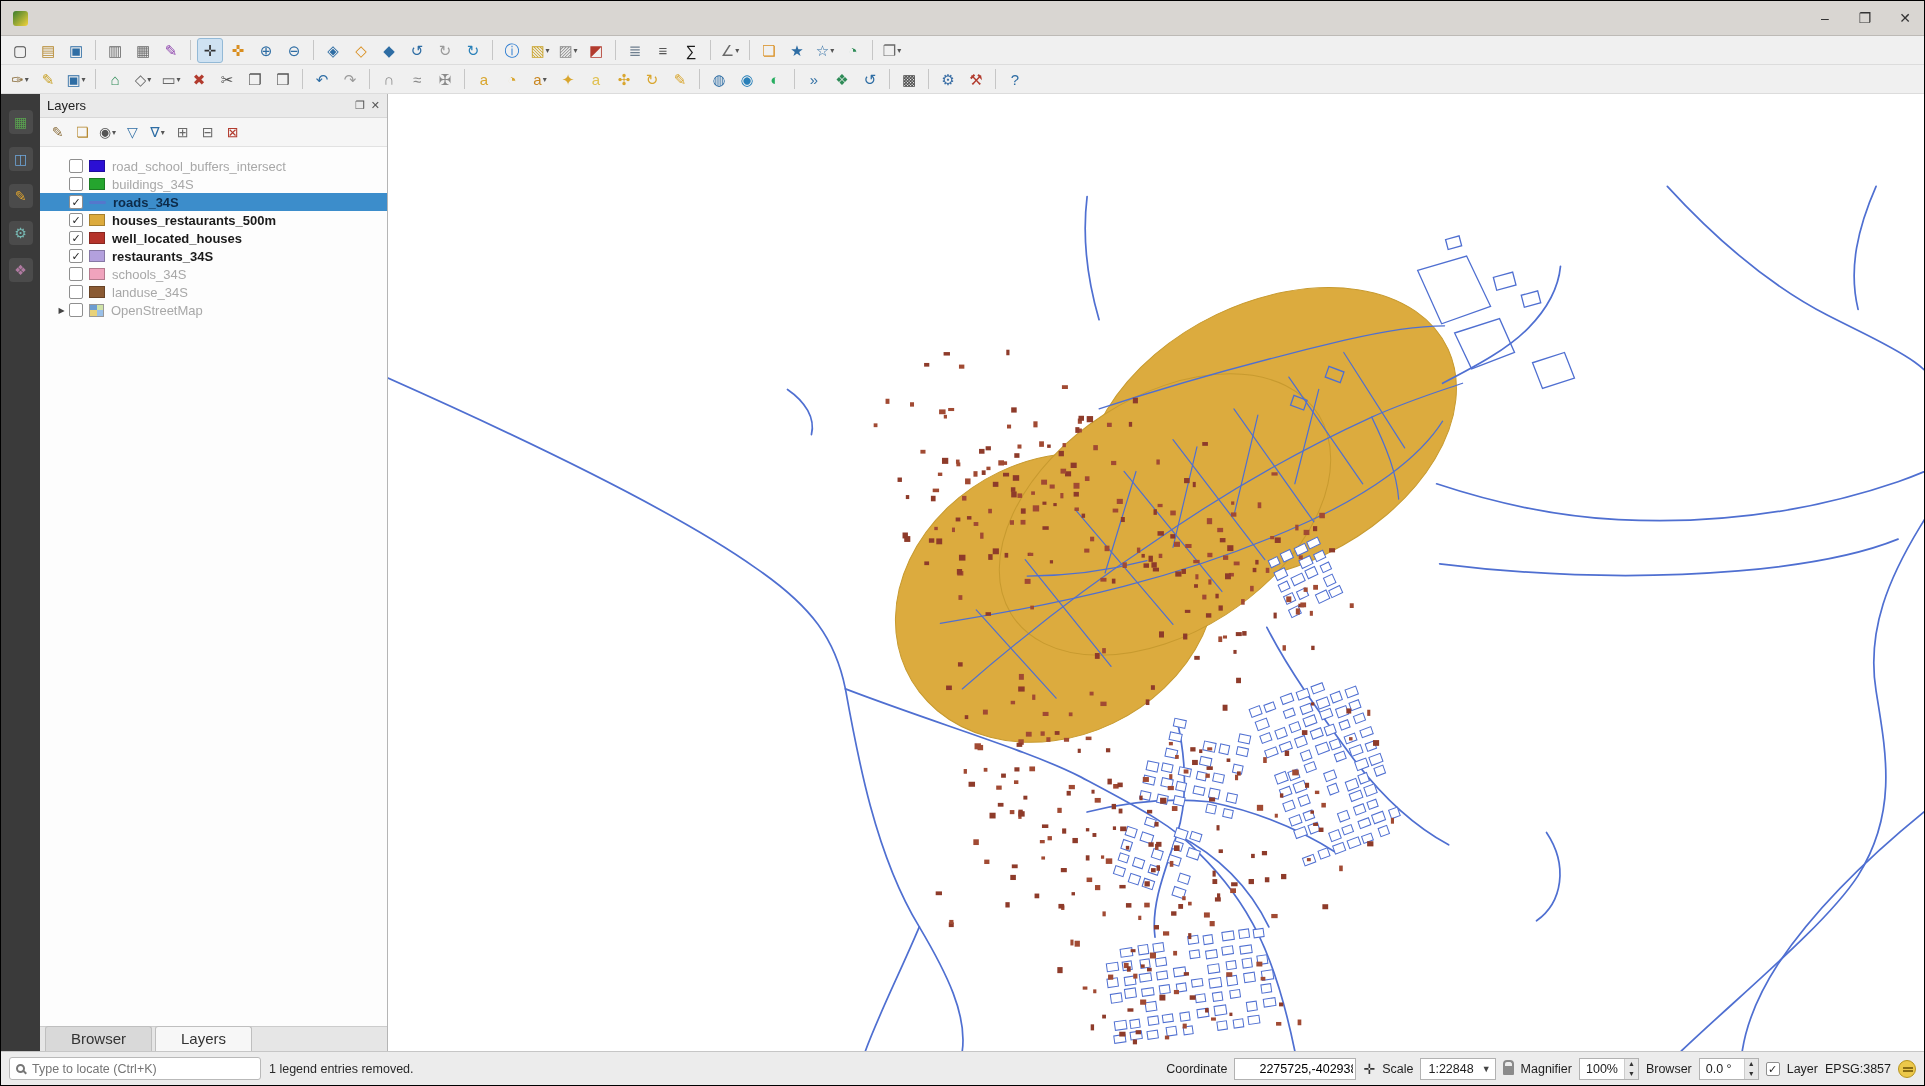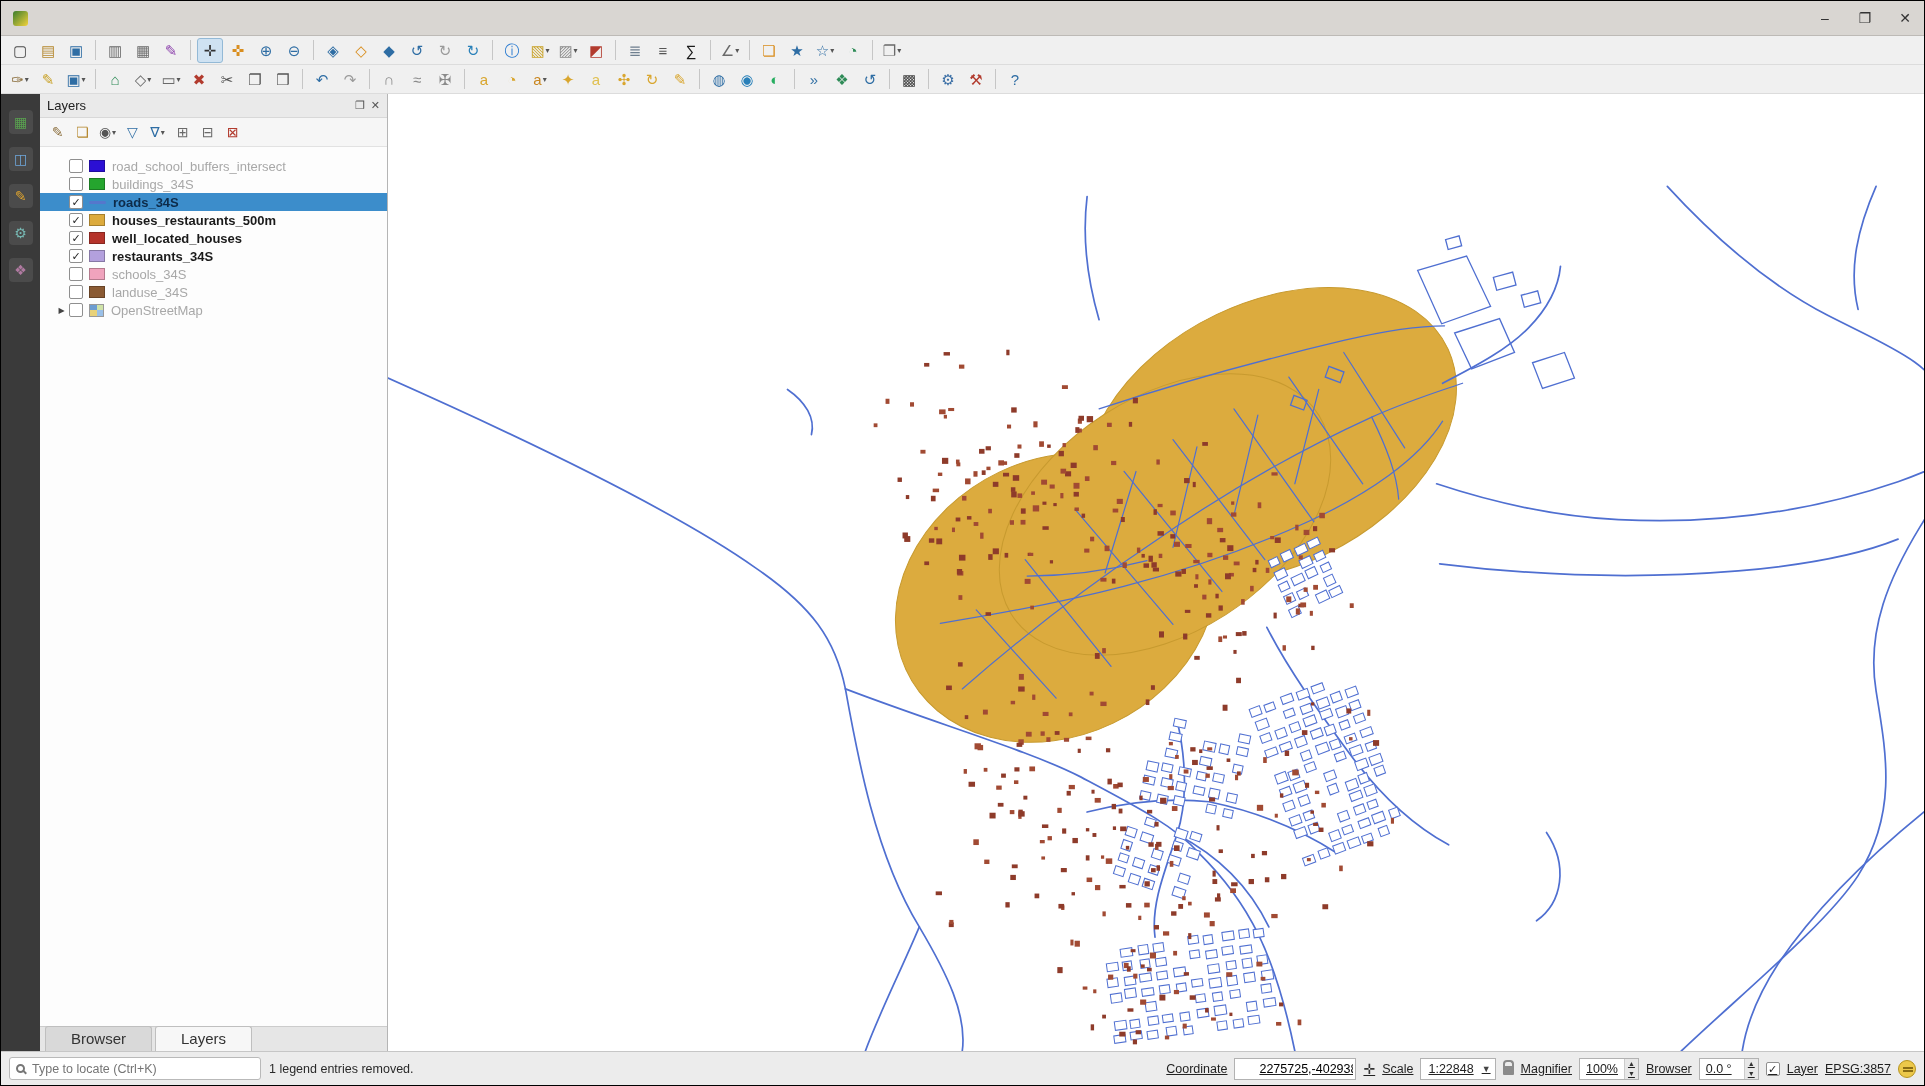--- a/index.html
+++ b/index.html
@@ -58,21 +58,21 @@
   .map-canvas { flex:1 1 auto; position:relative; background:#ffffff; overflow:hidden; }
   .map-canvas svg { display:block; width:100%; height:100%; }
 
   
   .statusbar { height:34px; background:#ececec; border-top:1px solid #c6c6c6; display:flex; align-items:center; padding:0 8px; gap:8px; font-size:12.5px; color:#222; flex:0 0 auto; }
   .locate-box { width:252px; height:23px; background:#fff; border:1px solid #b9b9b9; border-radius:3px; display:flex; align-items:center; padding:5px 6px; gap:5px; }
   .mag-icon { width:9px; height:9px; border:2px solid #777; border-radius:50%; position:relative; flex:0 0 auto; }
   .mag-icon::after { content:""; position:absolute; width:5px; height:2px; background:#777; transform:rotate(45deg); right:-4px; bottom:-2px; }
   .locate-box input { border:none; outline:none; flex:1; font-size:12.5px; color:#333; background:transparent; font-family:"Liberation Sans",sans-serif; }
   .sb-msg { color:#2a2a2a; }
-  .sb-right { margin-left:auto; display:flex; align-items:center; gap:7px;text-decoration:underline; }
+  .sb-right { margin-left:auto; display:flex; align-items:center; gap:7px; }
   .sb-label { color:#1f1f1f; }
   .sb-input { height:22px; border:1px solid #b2b2b2; background:#fff; text-align:center; font-size:12.5px; font-family:"Liberation Sans",sans-serif; }
   .sb-combo { height:22px; border:1px solid #b2b2b2; background:#fff; display:flex; align-items:center; padding:0 4px 0 7px; gap:8px; }
   .sb-combo .dd { font-size:9px; color:#444; }
   .spin { height:22px; border:1px solid #b2b2b2; background:#fff; display:flex; align-items:center; }
   .spin .val { padding:0 6px; min-width:44px; text-align:left; }
   .spin .arrows { display:flex; flex-direction:column; border-left:1px solid #ccc; }
   .spin .arrows span { font-size:7px; line-height:10px; padding:0 3px; color:#333; background:#e8e8e8; }
   .lock { width:11px; height:9px; background:#8a8a8a; border-radius:1px; position:relative; margin-top:4px; }
   .lock::before { content:""; position:absolute; width:7px; height:6px; border:2px solid #8a8a8a; border-bottom:none; border-radius:4px 4px 0 0; top:-6px; left:0; }

